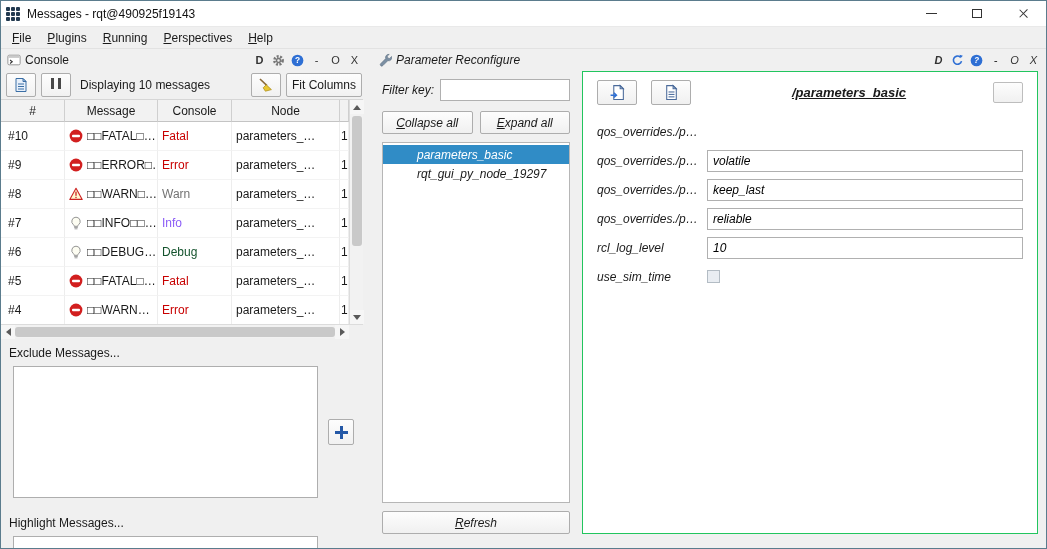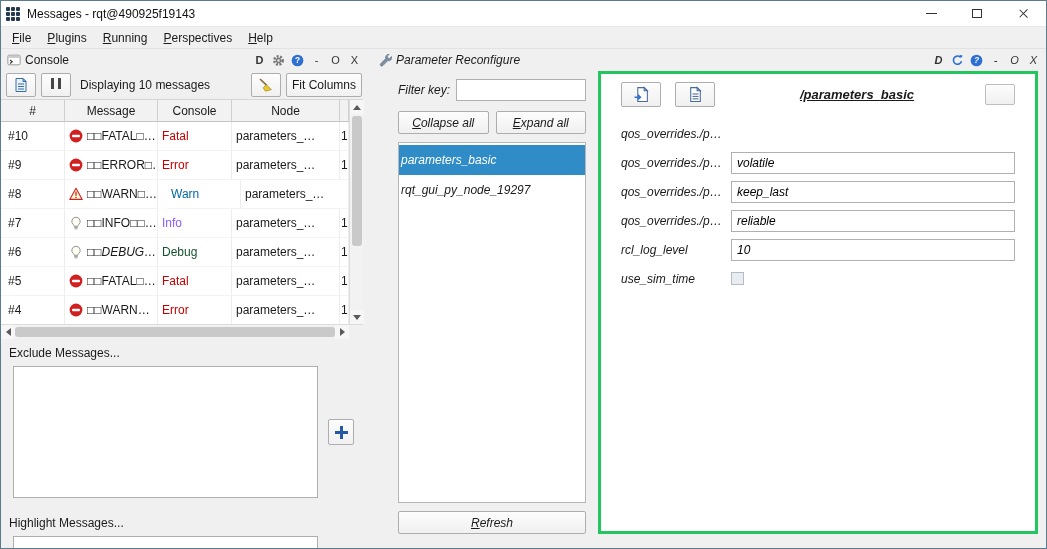--- a/index.html
+++ b/index.html
@@ -80,32 +80,32 @@
   .plus-btn { width:26px; height:26px; margin-left:10px; border:1px solid #adadad; border-radius:2px;
               background:linear-gradient(#fdfdfd,#f1f1f1); display:flex; align-items:center; justify-content:center; flex:none; }
   .plus-icon { position:relative; width:13px; height:13px; display:block; }
   .plus-icon::before { content:""; position:absolute; left:5px; top:0; width:3px; height:13px; background:#2458a6; }
   .plus-icon::after { content:""; position:absolute; top:5px; left:0; width:13px; height:3px; background:#2458a6; }
   .list-strip { width:305px; height:12px; margin:6px 0 0 12px; background:#fff; border:1px solid #aeaeae; border-bottom:none; }
 
   
   .reconf-dock { flex:1; min-width:0;font-style:italic; }
   .reconf-body { flex:1; display:flex; gap:12px; padding:0 8px 14px 10px; min-height:0; }
-  .reconf-left { width:188px; flex:none; display:flex; flex-direction:column;margin-left:16px; }
+  .reconf-left { width:188px; flex:none; display:flex; flex-direction:column; }
   .filter-row { display:flex; align-items:center; gap:6px; margin-top:8px; }
   .filter-input { flex:1; height:22px; border:1px solid #b0b0b0; background:#fff; padding:0 4px; font:inherit; min-width:0; }
   .btn-row { display:flex; gap:7px; margin-top:10px; }
   .qt-btn { flex:1; height:23px; border:1px solid #adadad; border-radius:2px; background:linear-gradient(#fdfdfd,#f0f0f0);
             display:flex; align-items:center; justify-content:center; white-space:nowrap; }
   .tree { flex:1; margin-top:8px; background:#fff; border:1px solid #b6b6b6; padding-top:2px; overflow:hidden; }
-  .tree-item { height:30px; display:flex; align-items:center; padding-left:2px; white-space:nowrap; overflow:hidden; }
+  .tree-item { height:19px; display:flex; align-items:center; padding-left:34px; white-space:nowrap; overflow:hidden; }
   .tree-item.selected { color:#fff; }
   .refresh-btn { margin-top:8px; flex:none; }
 
-  .editor { flex:1; min-width:0; background:#fff; border:3px solid #22c55e; padding:8px 20px; display:flex; flex-direction:column; }
+  .editor { flex:1; min-width:0; background:#fff; border:1px solid #22c55e; padding:8px 14px; display:flex; flex-direction:column; }
   .editor-header { display:flex; align-items:center; flex:none; }
   .icon-btn { width:40px; height:25px; border:1px solid #adadad; border-radius:2px; background:linear-gradient(#fdfdfd,#f0f0f0);
               display:flex; align-items:center; justify-content:center; margin-right:14px; flex:none; }
   .editor-title { flex:1; text-align:center; font-weight:bold; text-decoration:underline; font-size:13px; overflow:hidden; white-space:nowrap; }
   .small-btn { width:30px; height:21px; border:1px solid #bdbdbd; border-radius:2px; background:linear-gradient(#fdfdfd,#f0f0f0); flex:none; }
   .params { margin-top:12px; }
   .param-row { display:flex; align-items:center; height:29px; }
   .param-label { width:110px; flex:none; overflow:hidden; white-space:nowrap; }
   .param-input { flex:1; height:22px; border:1px solid #b0b0b0; padding:0 5px; font:inherit; background:#fff; min-width:0; }
   .param-input:disabled { background:#f0f0f0; color:#9d9d9d; }
@@ -241,41 +241,41 @@
             <div class="t-row">
               <div class="td num" style="width: 64px;">#8</div>
               <div class="td msg" style="width: 93px;">
                 <svg viewBox="0 0 14 14" width="14" height="14">
                   <path d="M7 1.3 L13.2 12.4 H0.8 Z" fill="#fff8d0" stroke="#cc2222" stroke-width="1.1" stroke-linejoin="round"></path>
                   <rect x="6.35" y="4.6" width="1.3" height="4.2" fill="#cc2222"></rect>
                   <rect x="6.35" y="9.8" width="1.3" height="1.3" fill="#cc2222"></rect>
                 </svg>
                 <span>□□WARN□…</span>
               </div>
-              <div class="td sev" style="width: 74px; color: #0369a1; margin-left: 9px;">Warn</div>
+              <div class="td sev" style="width: 74px; color: #737373;">Warn</div>
               <div class="td node" style="width: 108px;">parameters_…</div>
               <div class="td time" style="width: 9px;">1:</div>
             </div>
             <div class="t-row">
               <div class="td num" style="width: 64px;">#7</div>
               <div class="td msg" style="width: 93px;">
                 <svg viewBox="0 0 14 14" width="14" height="14">
                   <path d="M7 1.2 a4.2 4.2 0 0 1 2.6 7.5 c-0.5 0.4 -0.8 1 -0.8 1.6 h-3.6 c0 -0.6 -0.3 -1.2 -0.8 -1.6 A4.2 4.2 0 0 1 7 1.2 z" fill="#fdfdf2" stroke="#8a8a8a" stroke-width="0.9"></path>
                   <rect x="5.2" y="10.8" width="3.6" height="1.1" fill="#9a9a9a"></rect>
                   <rect x="5.5" y="12.3" width="3" height="1" fill="#9a9a9a"></rect>
                 </svg>
                 <span>□□INFO□□…</span>
               </div>
               <div class="td sev" style="width: 74px; color: #8b5cf6;">Info</div>
               <div class="td node" style="width: 108px;">parameters_…</div>
               <div class="td time" style="width: 9px;">1:</div>
             </div>
             <div class="t-row">
               <div class="td num" style="width: 64px;">#6</div>
-              <div class="td msg" style="width: 93px; font-style: italic;">
+              <div class="td msg" style="width: 93px;">
                 <svg viewBox="0 0 14 14" width="14" height="14">
                   <path d="M7 1.2 a4.2 4.2 0 0 1 2.6 7.5 c-0.5 0.4 -0.8 1 -0.8 1.6 h-3.6 c0 -0.6 -0.3 -1.2 -0.8 -1.6 A4.2 4.2 0 0 1 7 1.2 z" fill="#fdfdf2" stroke="#8a8a8a" stroke-width="0.9"></path>
                   <rect x="5.2" y="10.8" width="3.6" height="1.1" fill="#9a9a9a"></rect>
                   <rect x="5.5" y="12.3" width="3" height="1" fill="#9a9a9a"></rect>
                 </svg>
                 <span>□□DEBUG…</span>
               </div>
               <div class="td sev" style="width: 74px; color: #14532d;">Debug</div>
               <div class="td node" style="width: 108px;">parameters_…</div>
               <div class="td time" style="width: 9px;">1:</div>

